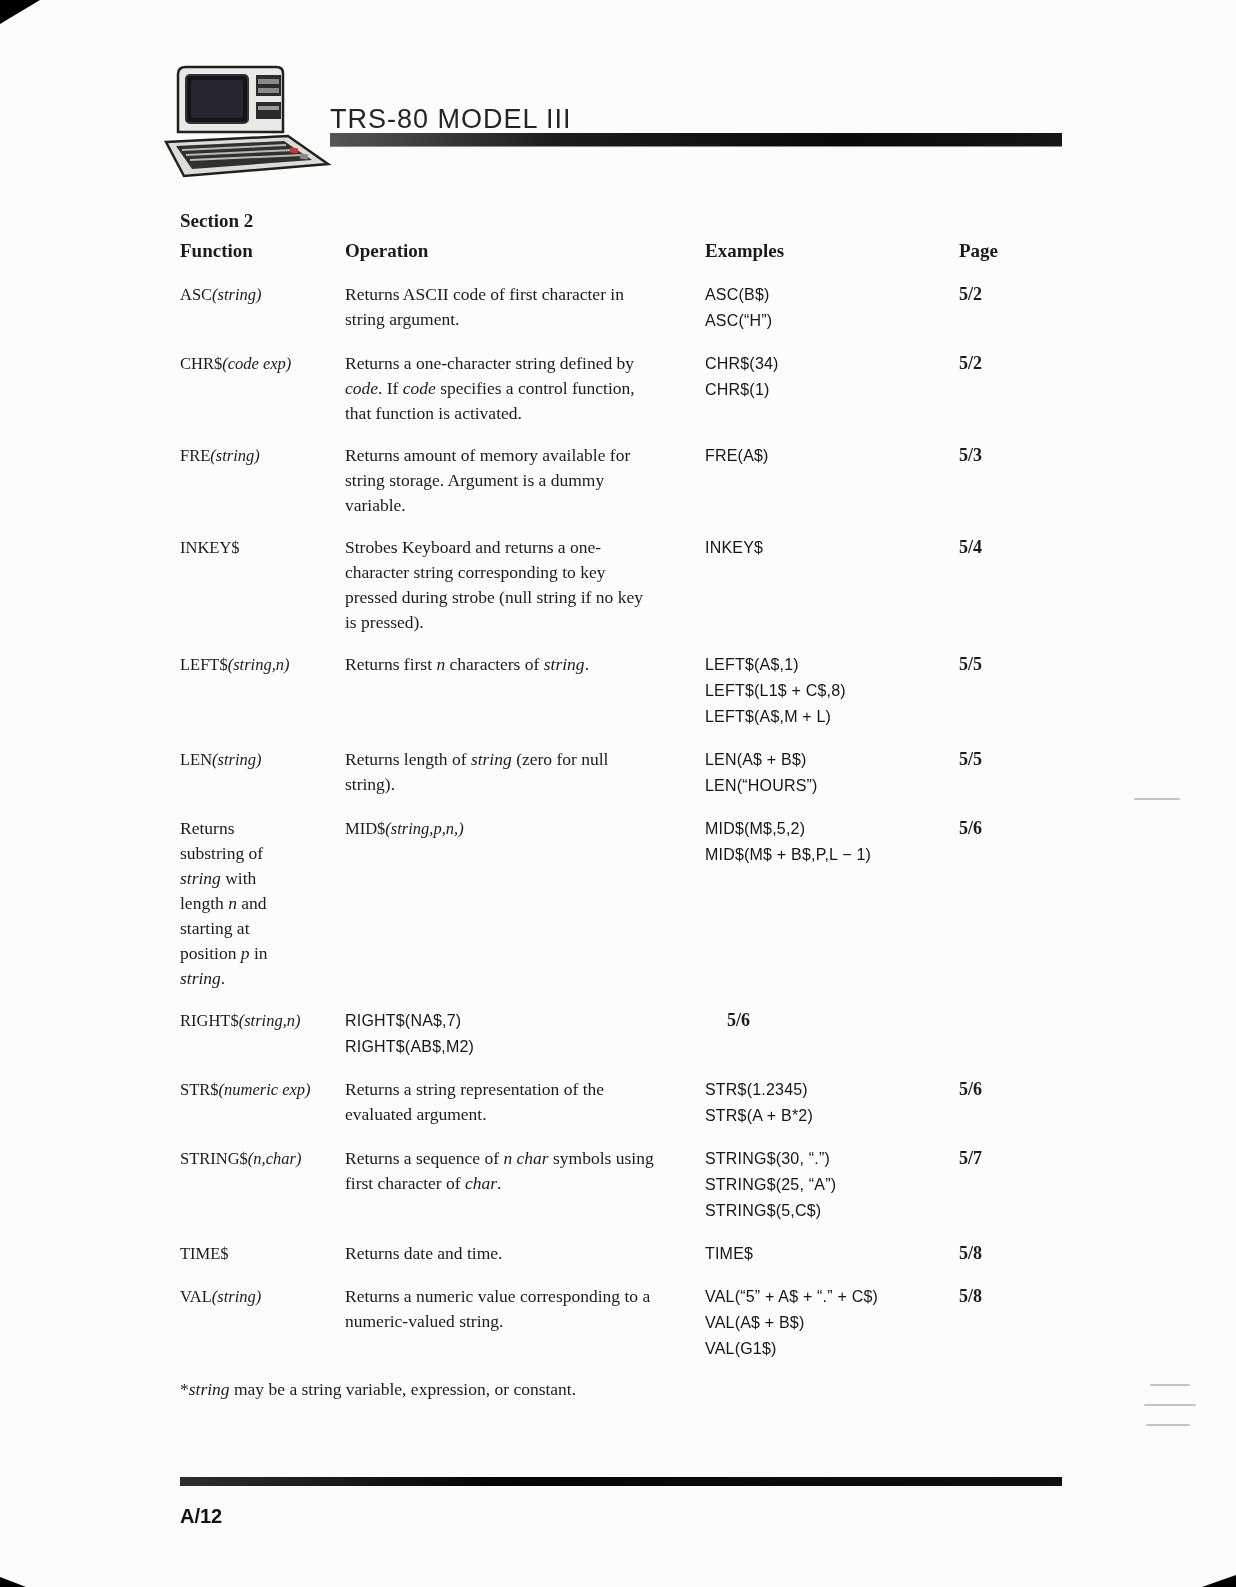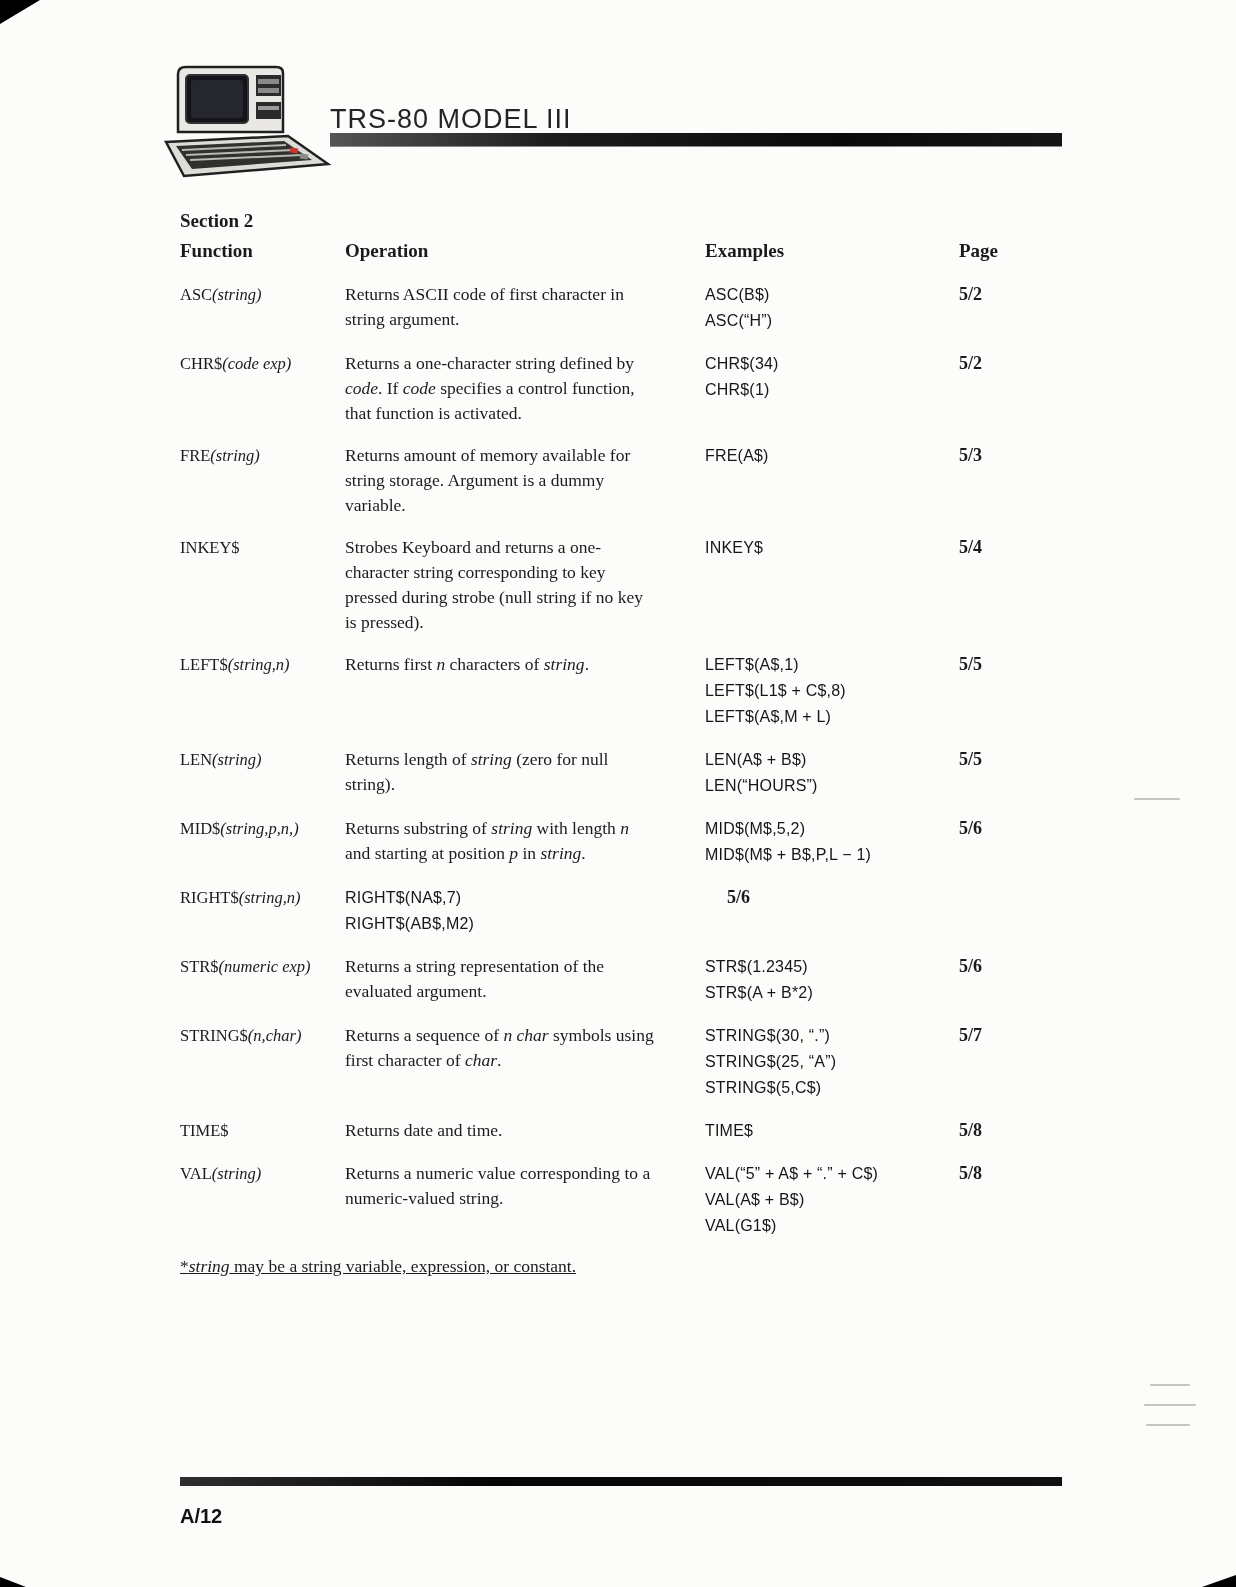--- a/index.html
+++ b/index.html
@@ -59,21 +59,21 @@
   .rows { margin-top: 20px; }
   .row { display: grid; grid-template-columns: 165px 360px 232px 125px; margin-bottom: 17px; }
   .cell { font-size: 17.5px; line-height: 25px; }
   .fn { font-size: 16.5px; padding-right: 8px; }
   .fn-args { font-style: italic; }
   .op { padding-right: 48px; }
   .ex { font-family: "Liberation Sans", sans-serif; font-size: 16px; letter-spacing: 0.2px; color: #161616; }
   .ex-line { line-height: 26px; }
   .pg { font-weight: bold; padding-left: 22px; font-size: 18px; }
 
-  .footnote { margin-top: 16px; font-size: 17.5px; text-decoration: underline; }
+  .footnote { margin-top: 16px; font-size: 17.5px; }
 
   .bottom-bar {
     position: absolute; left: 180px; top: 1477px; width: 882px; height: 9px;
     background: linear-gradient(90deg, #2e2e2e 0%, #050505 35%, #101010 100%);
   }
   .page-number {
     position: absolute; left: 180px; top: 1505px;
     font-family: "Liberation Sans", sans-serif; font-weight: bold; font-size: 20px; color: #111;
   }
 
@@ -184,22 +184,22 @@
       <div class="cell fn"><span class="fn-name">LEN</span><span class="fn-args">(string)</span></div>
       <div class="cell op">Returns length of <i>string</i> (zero for null string).</div>
       <div class="cell ex">
             <div class="ex-line">LEN(A$ + B$)</div>
             <div class="ex-line">LEN(“HOURS”)</div>
           </div>
       <div class="cell pg">5/5</div>
     </div>
 
     <div class="row">
+      <div class="cell op">Returns substring of <i>string</i> with length <i>n</i> and starting at position <i>p</i> in <i>string</i>.</div>
       <div class="cell fn"><span class="fn-name">MID$</span><span class="fn-args">(string,p,n,)</span></div>
-      <div class="cell op">Returns substring of <i>string</i> with length <i>n</i> and starting at position <i>p</i> in <i>string</i>.</div>
       <div class="cell ex">
             <div class="ex-line">MID$(M$,5,2)</div>
             <div class="ex-line">MID$(M$ + B$,P,L − 1)</div>
           </div>
       <div class="cell pg">5/6</div>
     </div>
 
     <div class="row">
       <div class="cell fn"><span class="fn-name">RIGHT$</span><span class="fn-args">(string,n)</span></div>
       <div class="cell ex">

